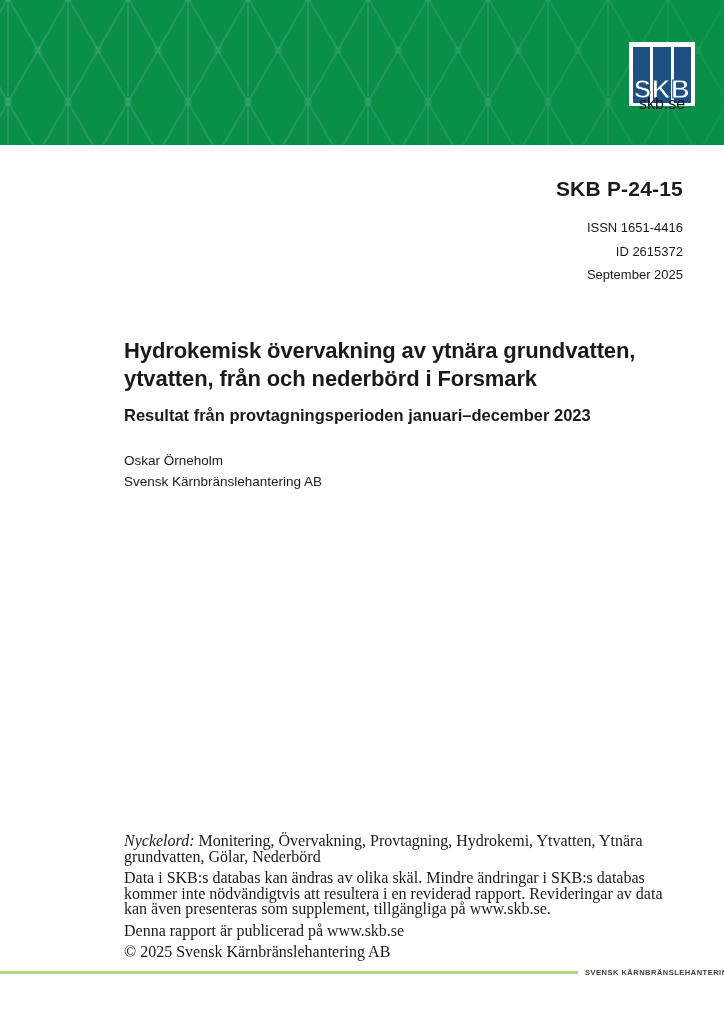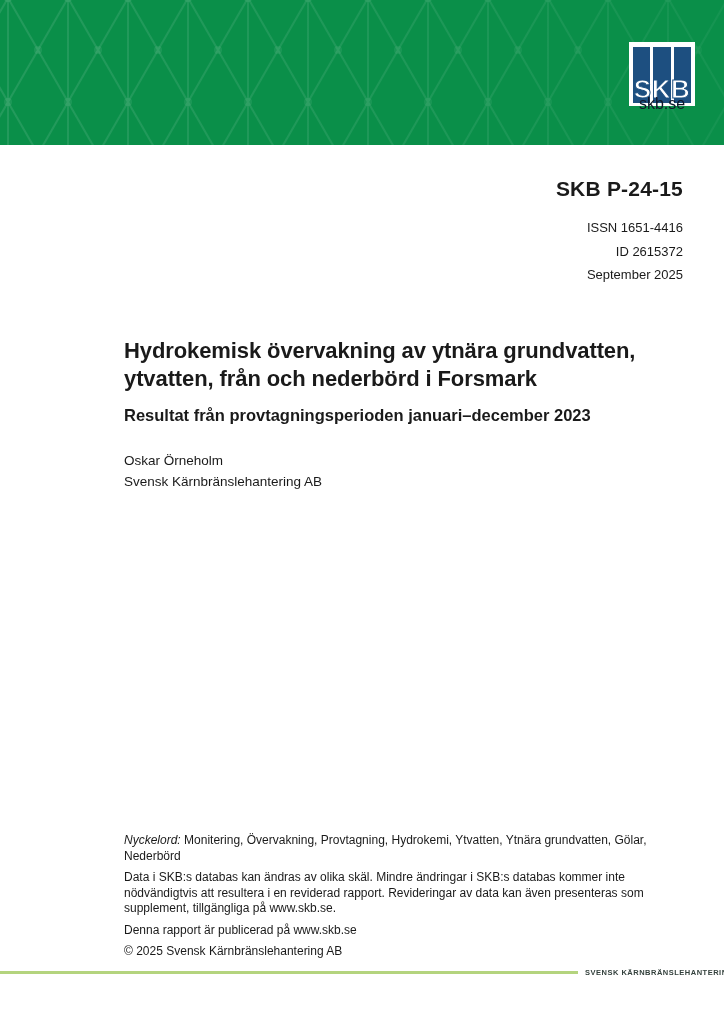--- a/index.html
+++ b/index.html
@@ -89,22 +89,23 @@
   .authors{
     position:absolute; left:124px; top:450px;
     font-size:13.5px;
     line-height:21px;
   }
   .author-group + .author-group{margin-top:21px;}
 
   
   .notes{
     position:absolute; left:124px; top:833px; width:548px;
-    font-size:12px;
+    font-size:16px;
     line-height:15.5px;
+    font-family:Liberation Serif, serif;
   }
   .notes p{margin:0 0 6px 0;}
   .kw-label{font-style:italic;}
 
   
   .footer-rule{
     position:absolute; top:971px; left:0;
     width:578px; height:3px;
     background:#b4d47e;
   }

